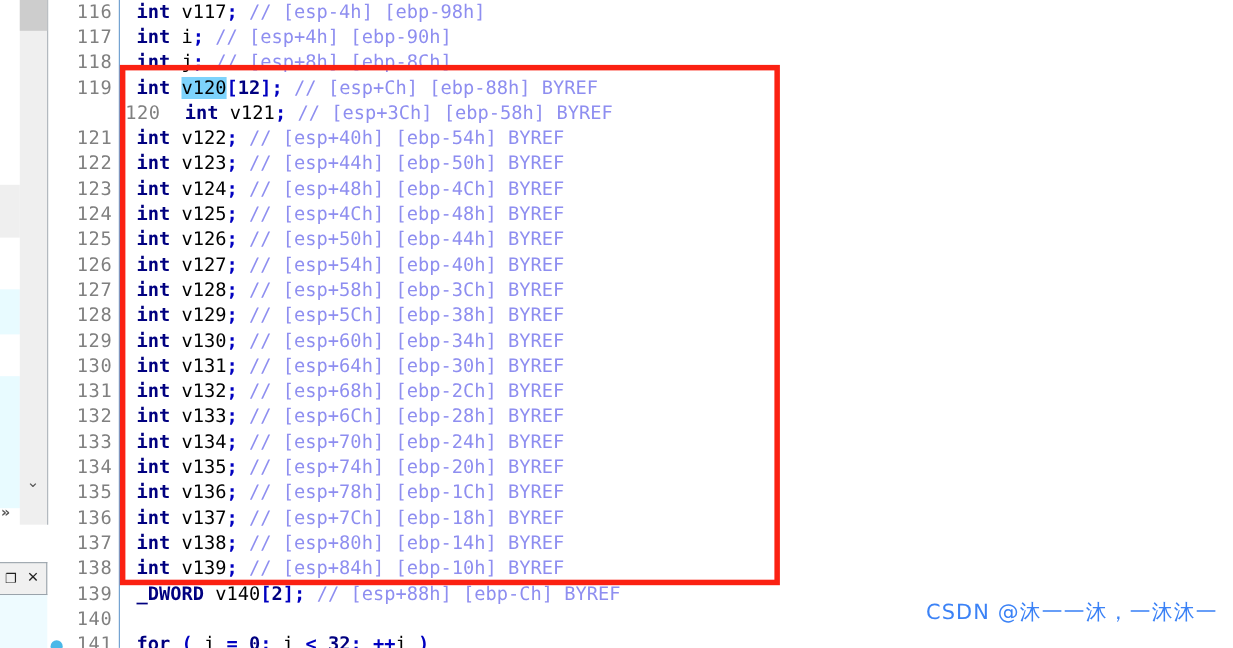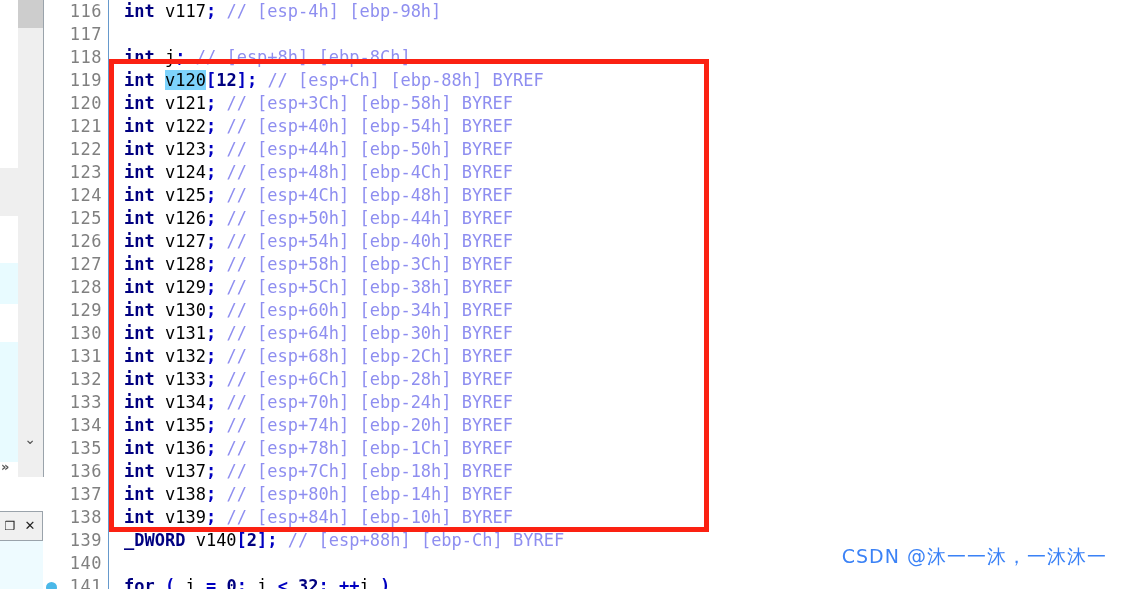--- a/index.html
+++ b/index.html
@@ -202,24 +202,24 @@
   <div class="minibar">
     <div class="mb-icon mb-restore">❐</div>
     <div class="mb-icon mb-close">✕</div>
   </div>
   <div class="minipane"></div>
 
   <div class="editor">
     <div class="gutter-rule"></div>
     <div class="code-rows" id="code-rows">
         <div class="row" style="top: 0px;"><span class="lineno">116</span><span class="codetext"><span class="kw">int </span><span class="idn">v117</span><span class="pun">;</span><span class="idn"> </span><span class="cmt">// [esp-4h] [ebp-98h]</span></span></div>
-        <div class="row" style="top: 0px;"><span class="lineno">117</span></div>
+        <div class="row" style="top: 0px;"><span class="lineno">117</span><span class="codetext"><span class="kw">int </span><span class="idn">i</span><span class="pun">;</span><span class="idn"> </span><span class="cmt">// [esp+4h] [ebp-90h]</span></span></div>
         <div class="row" style="top: 0px;"><span class="lineno">118</span><span class="codetext"><span class="kw">int </span><span class="idn">j</span><span class="pun">;</span><span class="idn"> </span><span class="cmt">// [esp+8h] [ebp-8Ch]</span></span></div>
         <div class="row" style="top: 0px;"><span class="lineno">119</span><span class="codetext"><span class="kw">int </span><span class="hl">v120</span><span class="pun">[</span><span class="num">12</span><span class="pun">];</span><span class="idn"> </span><span class="cmt">// [esp+Ch] [ebp-88h] BYREF</span></span></div>
-        <div class="row" style="top: 0px;"><span class="lineno">120</span><span class="codetext"><span class="kw">int </span><span class="idn">v121</span><span class="pun">;</span><span class="idn"> </span><span class="cmt">// [esp+3Ch] [ebp-58h] BYREF</span></span></div>
+        <div class="row" style="top: 0px; margin-left: 44px;"><span class="lineno">120</span><span class="codetext"><span class="kw">int </span><span class="idn">v121</span><span class="pun">;</span><span class="idn"> </span><span class="cmt">// [esp+3Ch] [ebp-58h] BYREF</span></span></div>
         <div class="row" style="top: 0px;"><span class="lineno">121</span><span class="codetext"><span class="kw">int </span><span class="idn">v122</span><span class="pun">;</span><span class="idn"> </span><span class="cmt">// [esp+40h] [ebp-54h] BYREF</span></span></div>
         <div class="row" style="top: 0px; padding-left: 24px;"><span class="lineno">122</span><span class="codetext"><span class="kw">int </span><span class="idn">v123</span><span class="pun">;</span><span class="idn"> </span><span class="cmt">// [esp+44h] [ebp-50h] BYREF</span></span></div>
         <div class="row" style="top: 0px;"><span class="lineno">123</span><span class="codetext"><span class="kw">int </span><span class="idn">v124</span><span class="pun">;</span><span class="idn"> </span><span class="cmt">// [esp+48h] [ebp-4Ch] BYREF</span></span></div>
         <div class="row" style="top: 0px;"><span class="lineno">124</span><span class="codetext"><span class="kw">int </span><span class="idn">v125</span><span class="pun">;</span><span class="idn"> </span><span class="cmt">// [esp+4Ch] [ebp-48h] BYREF</span></span></div>
         <div class="row" style="top: 0px;"><span class="lineno">125</span><span class="codetext"><span class="kw">int </span><span class="idn">v126</span><span class="pun">;</span><span class="idn"> </span><span class="cmt">// [esp+50h] [ebp-44h] BYREF</span></span></div>
         <div class="row" style="top: 0px; padding-left: 28px;"><span class="lineno">126</span><span class="codetext"><span class="kw">int </span><span class="idn">v127</span><span class="pun">;</span><span class="idn"> </span><span class="cmt">// [esp+54h] [ebp-40h] BYREF</span></span></div>
         <div class="row" style="top: 0px;"><span class="lineno">127</span><span class="codetext"><span class="kw">int </span><span class="idn">v128</span><span class="pun">;</span><span class="idn"> </span><span class="cmt">// [esp+58h] [ebp-3Ch] BYREF</span></span></div>
         <div class="row" style="top: 0px;"><span class="lineno">128</span><span class="codetext"><span class="kw">int </span><span class="idn">v129</span><span class="pun">;</span><span class="idn"> </span><span class="cmt">// [esp+5Ch] [ebp-38h] BYREF</span></span></div>
         <div class="row" style="top: 0px;"><span class="lineno">129</span><span class="codetext"><span class="kw">int </span><span class="idn">v130</span><span class="pun">;</span><span class="idn"> </span><span class="cmt">// [esp+60h] [ebp-34h] BYREF</span></span></div>
         <div class="row" style="top: 0px;"><span class="lineno">130</span><span class="codetext"><span class="kw">int </span><span class="idn">v131</span><span class="pun">;</span><span class="idn"> </span><span class="cmt">// [esp+64h] [ebp-30h] BYREF</span></span></div>

